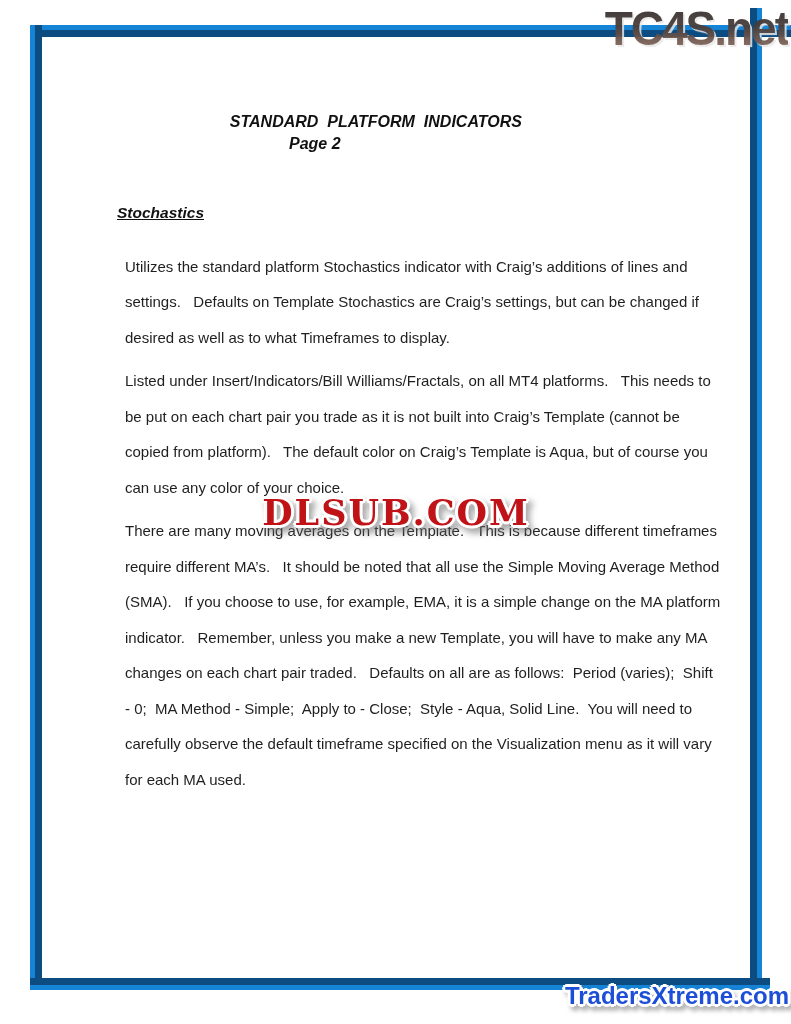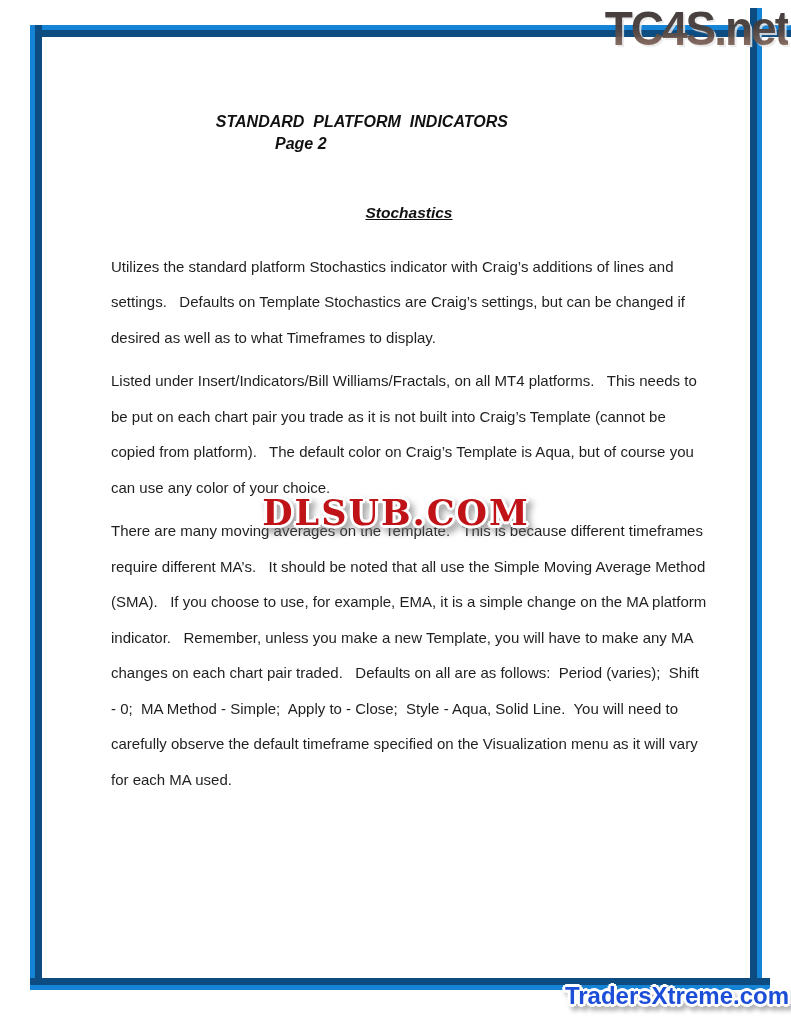--- a/index.html
+++ b/index.html
@@ -12,28 +12,28 @@
   .b-top{left:30px;top:25px;right:0;height:12px;
     background:linear-gradient(180deg,#1583D6 0 40%,#0C4C80 40% 100%);}
   .b-left{left:30px;top:25px;width:12px;height:965px;
     background:linear-gradient(90deg,#1583D6 0 40%,#0C4C80 40% 100%);}
   .b-right{left:750px;top:8px;width:12px;height:982px;
     background:linear-gradient(270deg,#1583D6 0 40%,#0C4C80 40% 100%);}
   .b-bottom{left:30px;top:978px;width:740px;height:12px;
     background:linear-gradient(0deg,#1583D6 0 40%,#0C4C80 40% 100%);}
 
   
-  .content{position:absolute;left:28px;top:37px;width:592px;z-index:2;}
+  .content{position:absolute;left:42px;top:37px;width:592px;z-index:2;}
   .title-row{margin-top:52px;padding-left:170px;
     font-weight:bold;font-style:italic;font-size:16px;line-height:22px;
     white-space:pre-wrap;color:#111;}
   .page-num{display:inline-block;margin-left:77px;}
   .text-col{margin-left:75px;width:612px;font-size:15px;line-height:35.5px;}
   .sec-heading{font-size:15.5px;font-weight:bold;font-style:italic;
-    text-decoration:underline;text-align:center;line-height:35.5px;
+    text-decoration:underline;line-height:35.5px;
     margin:18px 0;color:#111;}
   .para{margin:8px;white-space:pre-wrap;}
 
   
   .wm{position:absolute;z-index:5;pointer-events:none;white-space:nowrap;}
   .wm-top{
     top:0px;right:3px;
     font-family:"Liberation Sans",sans-serif;font-weight:bold;
     font-size:46px;letter-spacing:-2px;line-height:52px;
     background:linear-gradient(180deg,#2f2b2b 0%,#463c39 45%,#7c6156 80%,#a1887b 100%);

